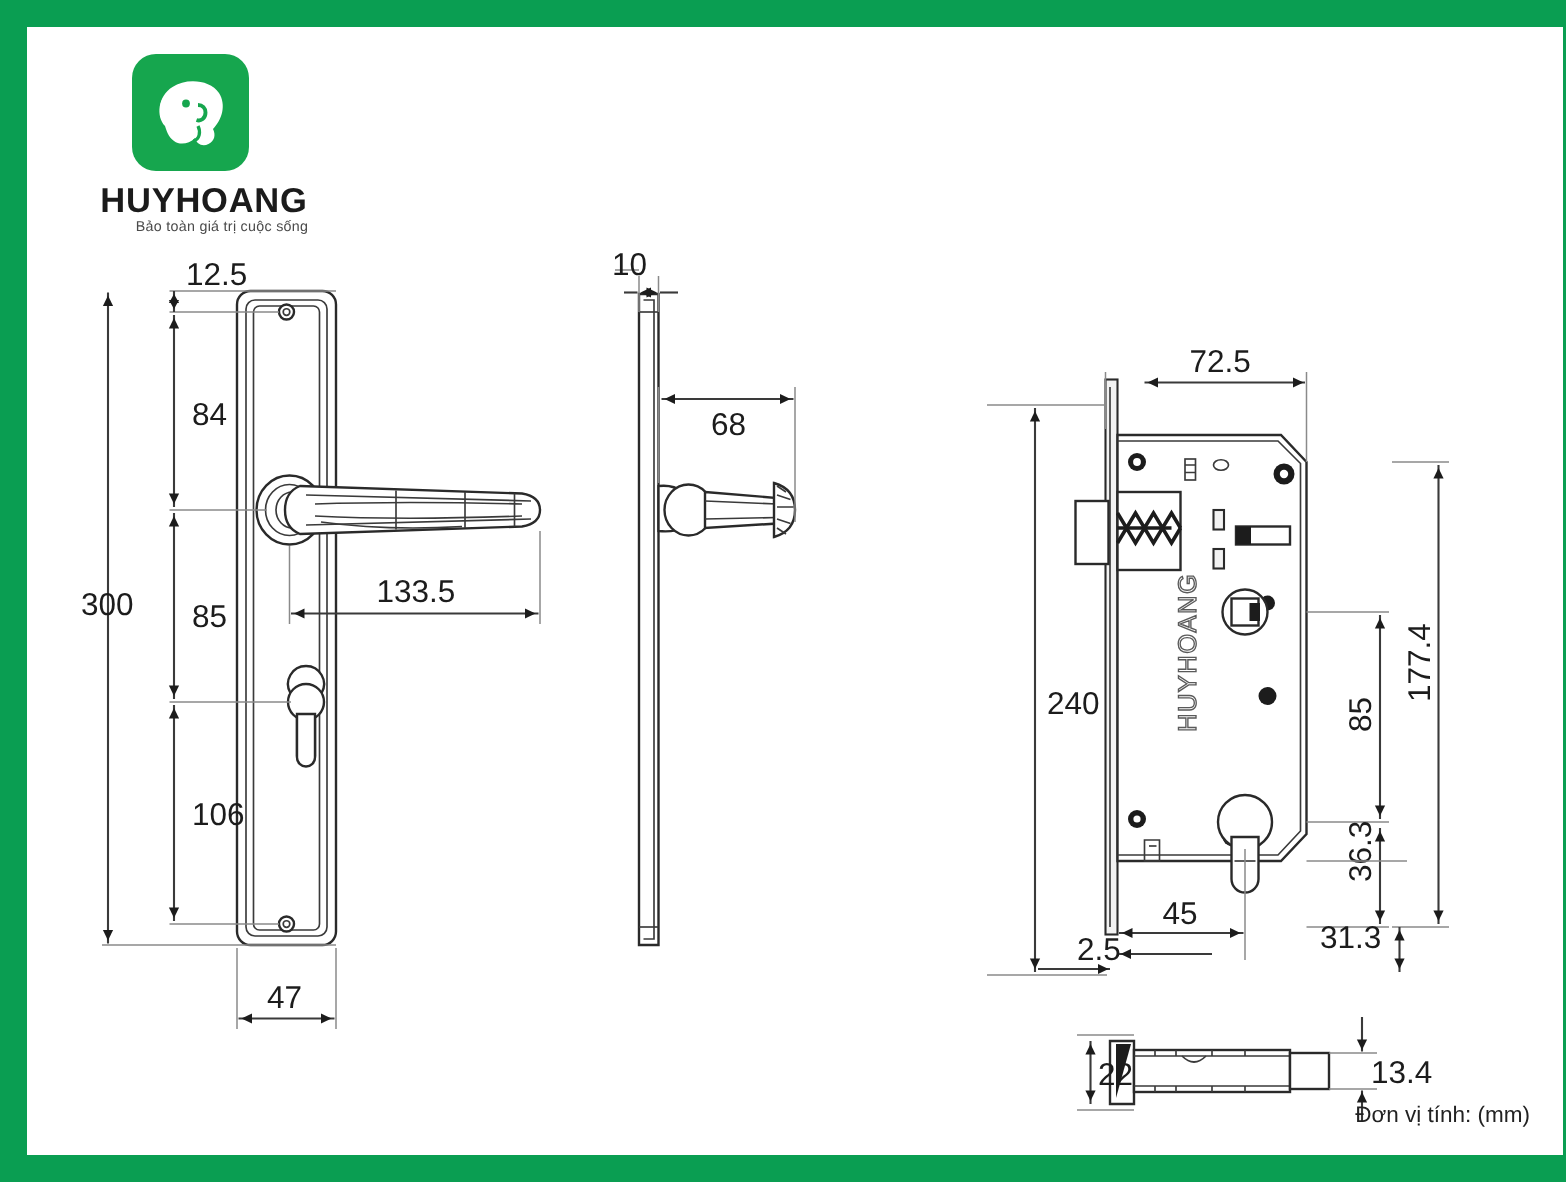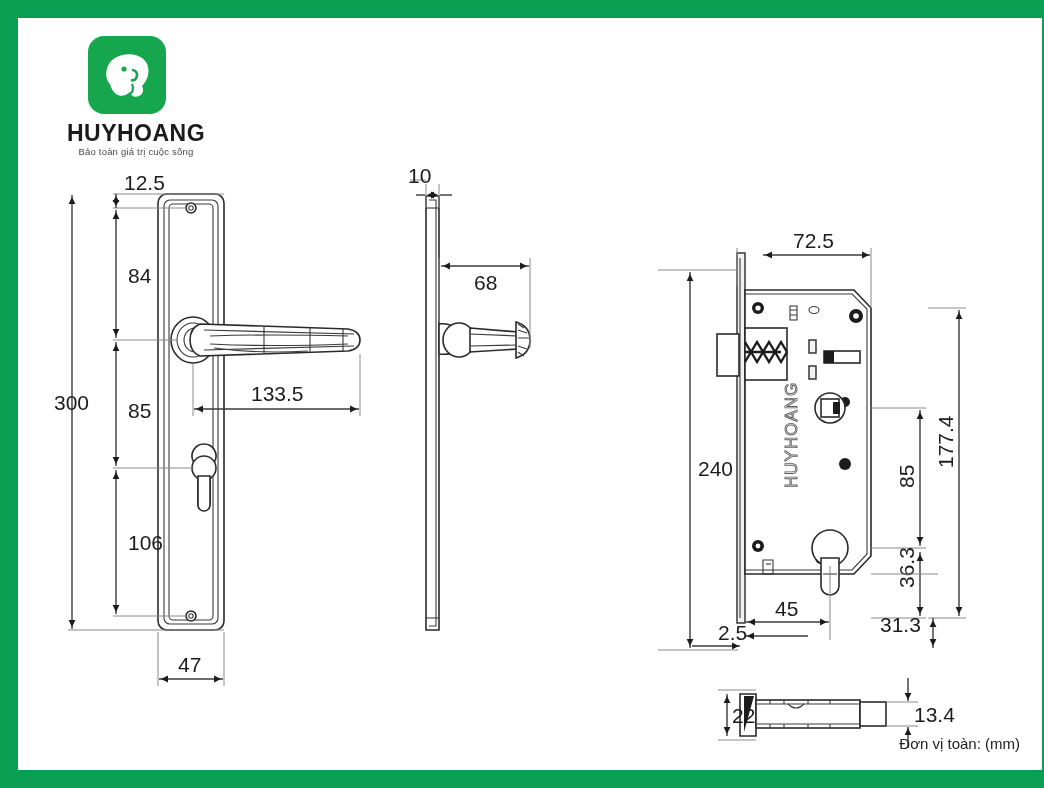--- a/index.html
+++ b/index.html
@@ -20,21 +20,21 @@
   #logo-mark{
     position:absolute;left:32px;top:0;width:78px;height:78px;
     background:#16a64e;border-radius:16px;
   }
   #logo-wordmark{
     position:absolute;left:0;top:84px;width:160px;
     text-align:center;font-weight:bold;font-size:23px;
     letter-spacing:0.5px;color:#1b1b1b;
   }
   #logo-tagline{
-    position:absolute;left:0;top:110px;width:160px;
+    position:absolute;left:12px;top:110px;width:160px;
     text-align:center;font-size:9.5px;color:#4a4a4a;letter-spacing:0.2px;
   }
   #unit-note{
     position:absolute;right:22px;bottom:18px;
     font-size:15px;color:#222;
   }
   svg.draw{position:absolute;left:0;top:0;width:1008px;height:752px;}
   text{font-family:"Liberation Sans", sans-serif;fill:#1c1c1c;}
   .dim{font-size:21px;}
   .part{stroke:#2a2a2a;stroke-width:1.6;fill:#ffffff;}
@@ -294,14 +294,14 @@
       <line x1="868" y1="708" x2="900" y2="708" class="ext"></line>
       <line x1="890" y1="660" x2="890" y2="683" class="dimline"></line>
       <path d="M890 682 l-3.4 -7 h6.8 Z" class="solid"></path>
       <line x1="890" y1="709" x2="890" y2="730" class="dimline"></line>
       <path d="M890 710 l-3.4 7 h6.8 Z" class="solid"></path>
       <text class="dim" x="896" y="704">13.4</text>
     </g>
 
   </svg>
 
-  <div id="unit-note">Đơn vị toàn: (mm)</div>
+  <div id="unit-note">Đơn vị tính: (mm)</div>
 </div>
 
 </body></html>

